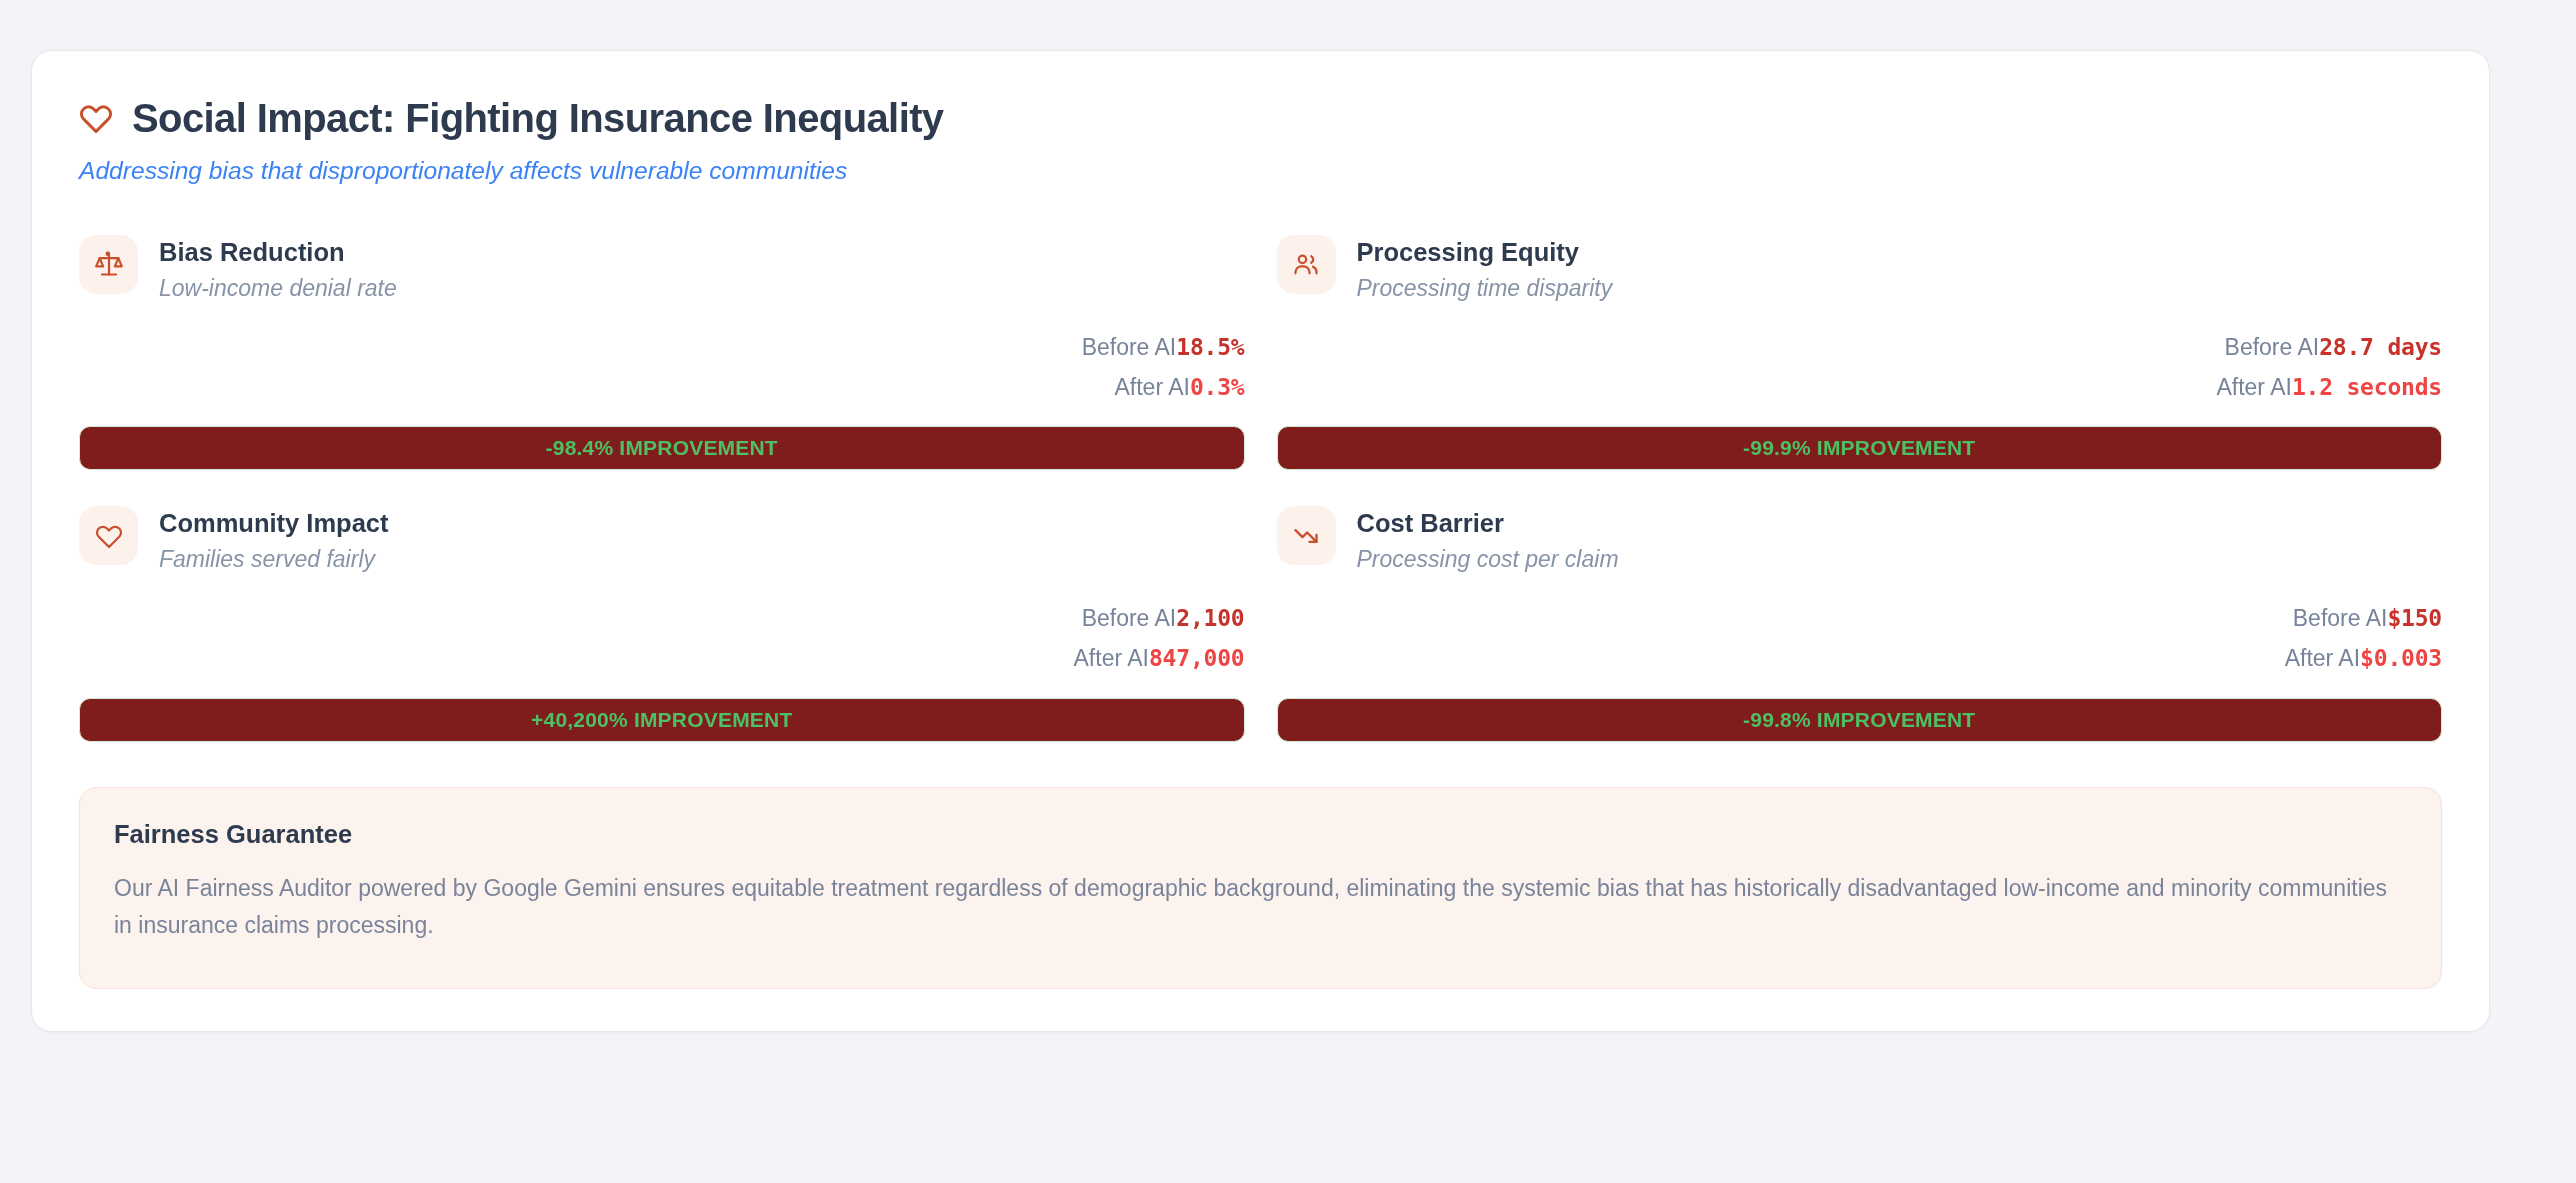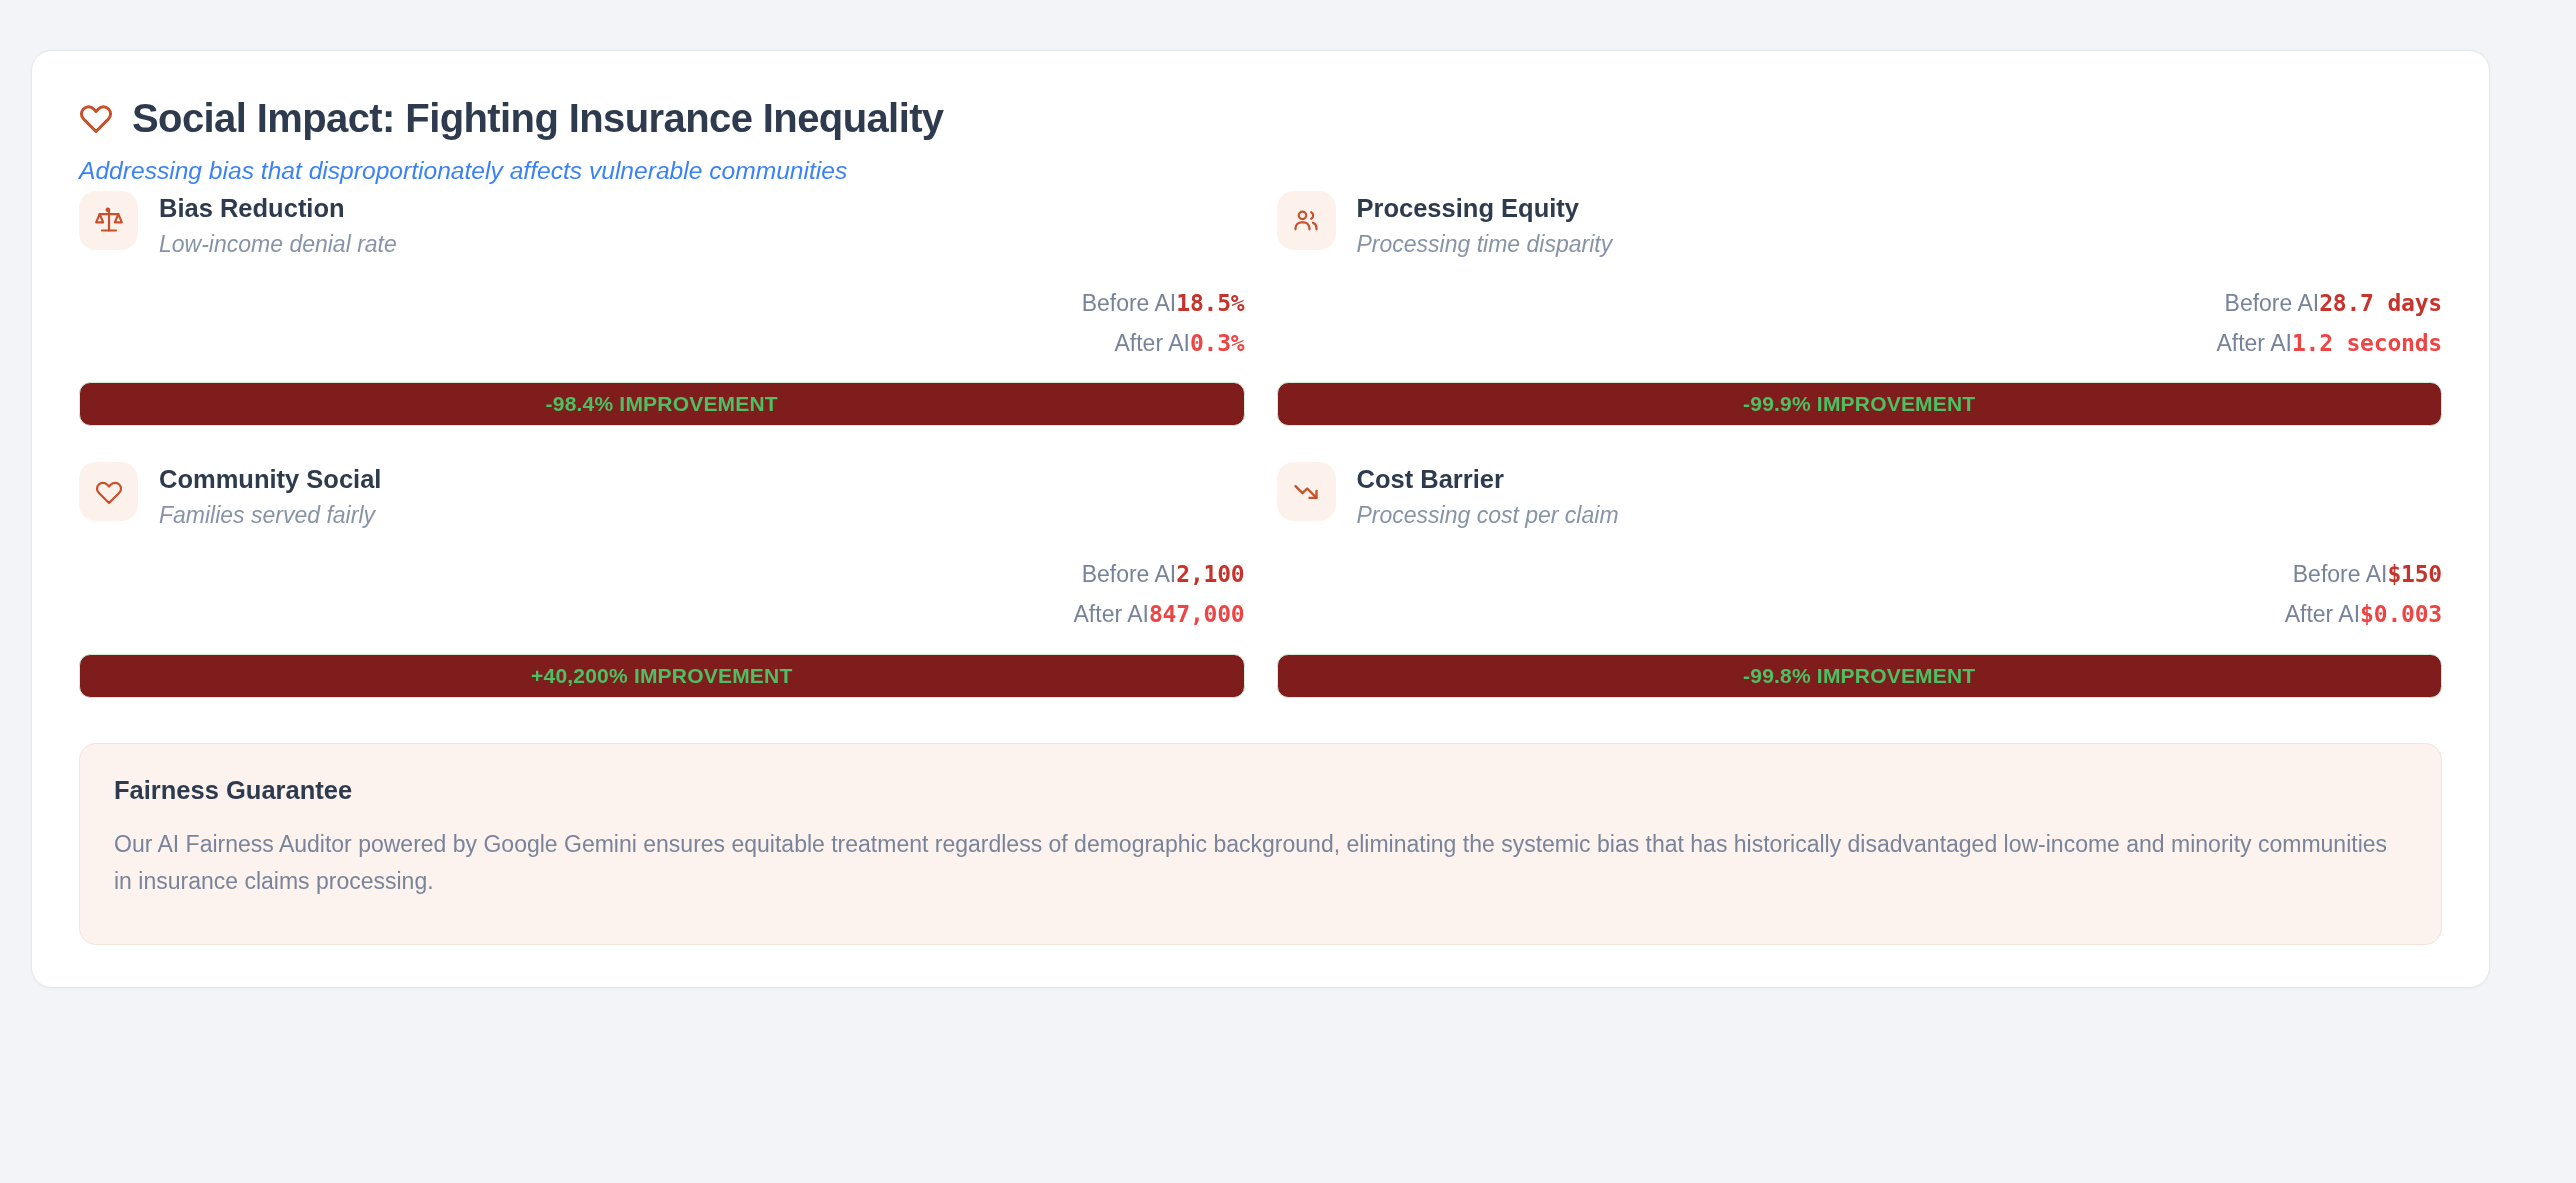--- a/index.html
+++ b/index.html
@@ -23,21 +23,21 @@
   .panel {
     background: #ffffff;
     border: 1.4px solid #e6e8ed;
     border-radius: 21px;
     box-shadow: 0 0.9px 2.8px rgba(16,24,40,.04);
     padding: 45px 47px 42px 47px;
     width: 2459px;
   }
 
   
-  .panel-header { }
+  .panel-header { margin-bottom: 44px; }
 
   .title-row {
     display: flex;
     align-items: center;
     gap: 19px;
   }
   .title-heart { width: 34px; height: 34px; flex: 0 0 34px; display:block; }
   .panel-title {
     font-size: 40px;
     font-weight: 700;
@@ -229,21 +229,21 @@
       </div>
 
       <div class="metric-card">
         <div class="metric-head">
           <div class="metric-icon-box">
             <svg viewBox="0 0 24 24" fill="none" stroke="#c8502b" stroke-width="1.9" stroke-linecap="round" stroke-linejoin="round">
               <path d="M20.8 5.6a5 5 0 0 0-7.1 0L12 7.3l-1.7-1.7a5 5 0 0 0-7.1 7.1l1.7 1.7L12 21.5l7.1-7.1 1.7-1.7a5 5 0 0 0 0-7.1z"></path>
             </svg>
           </div>
           <div class="metric-headtext">
-            <div class="metric-name">Community Social</div>
+            <div class="metric-name">Community Impact</div>
             <div class="metric-desc">Families served fairly</div>
           </div>
         </div>
         <div class="metric-row">
           <span class="metric-label">Before AI</span>
           <span class="metric-value before">2,100</span>
         </div>
         <div class="metric-row">
           <span class="metric-label">After AI</span>
           <span class="metric-value after">847,000</span>

